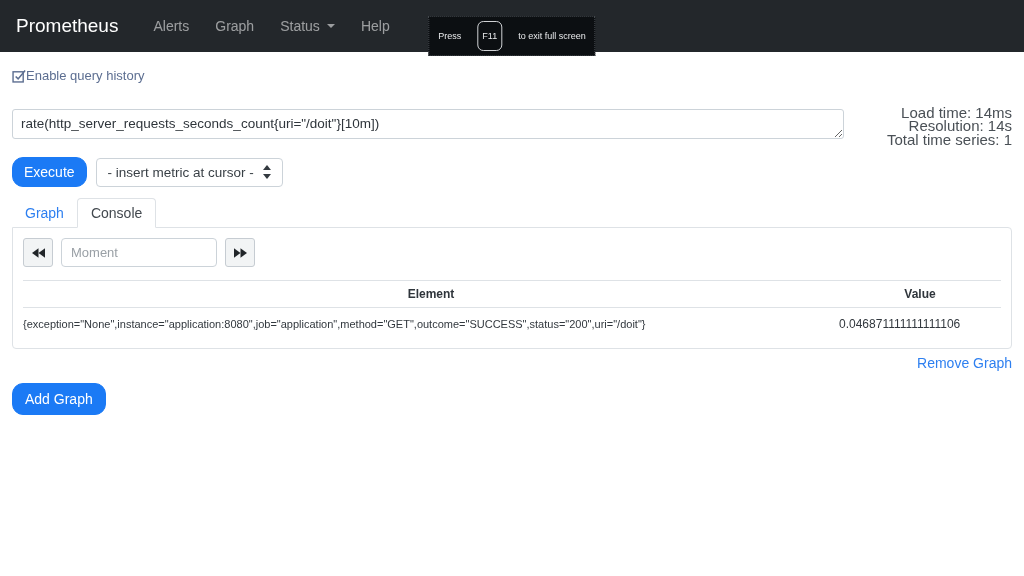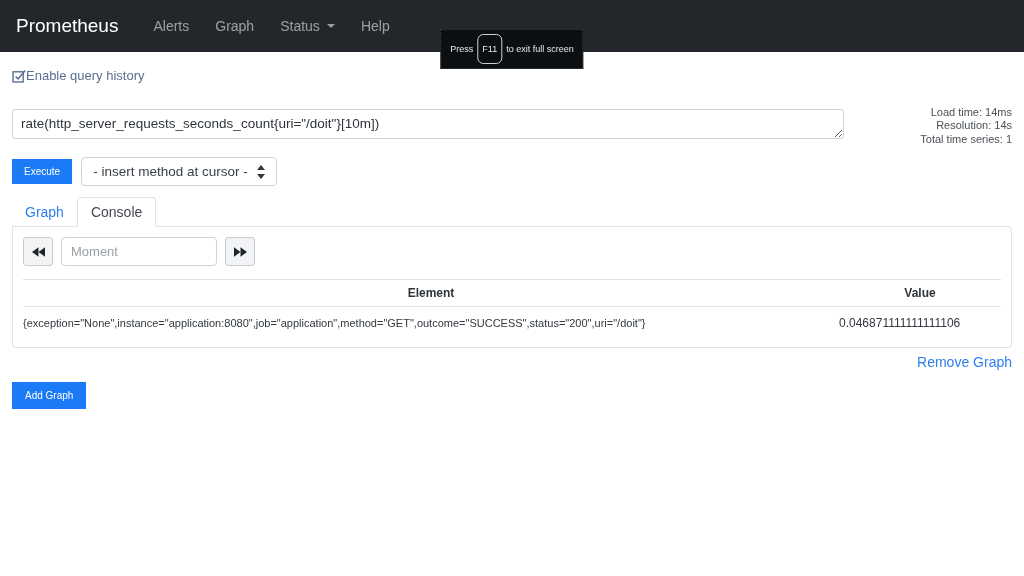--- a/index.html
+++ b/index.html
@@ -9,39 +9,39 @@
   
   .navbar { height:52px; background:#23272b; display:flex; align-items:center;
     padding:0 16px; position:relative; }
   .brand { color:#ffffff; font-size:19px; margin-right:22px; cursor:pointer; }
   .nav-link { color:rgba(255,255,255,0.55); font-size:14px; padding:8px 13px;
     cursor:pointer; display:flex; align-items:center; gap:7px; }
   .caret-down { width:0; height:0; border-left:4px solid transparent;
     border-right:4px solid transparent; border-top:4px solid rgba(255,255,255,0.55); }
   .fs-badge { position:absolute; left:50%; top:16px; transform:translateX(-50%);
     background:#0c0f12; border:1px dotted #43484d; color:#e9eaec; font-size:9px;
-    padding:4px 9px; display:flex; align-items:center; gap:4px; white-space:nowrap;margin-top:13px; }
+    padding:4px 9px; display:flex; align-items:center; gap:16px; white-space:nowrap; }
   .fs-key { border:1px solid #d0d2d5; border-radius:6px; padding:9px 4px; font-size:9px; }
 
   
   .content { padding:0 12px; }
   .history-link { display:inline-flex; align-items:center; margin-top:16px;
     color:#5c6e91; font-size:13px; cursor:pointer; }
   .history-link svg { display:block; }
 
   .query-row { display:flex; margin-top:16px; align-items:center;gap:8px; }
   .query-input { width:832px; height:30px; resize:both; border:1px solid #ccd3d9;
     border-radius:3px; padding:5px 8px; font-family:"Liberation Sans",sans-serif;
     font-size:13.5px; color:#2f353b; line-height:18px; overflow:hidden; outline:none; }
-  .stats { margin-left:auto; text-align:right; font-size:11px; color:#4a5056;
+  .stats { margin-left:auto; text-align:right; font-size:15px; color:#4a5056;
     line-height:13.5px; padding-top:3px; }
 
   .actions-row { display:flex; align-items:center; margin-top:11px; }
   .btn-primary { background:#1b7af5; border:1px solid #1b7af5; color:#fff;
-    font-size:10px; padding:6px 11px; border-radius:0; cursor:pointer;
+    font-size:14px; padding:6px 11px; border-radius:11px; cursor:pointer;
     font-family:"Liberation Sans",sans-serif; }
   .metric-select { margin-left:9px; display:flex; align-items:center; gap:9px;
     background:#fff; border:1px solid #ccd3d9; border-radius:4px; padding:6px 11px;
     font-size:13.5px; color:#383f45; cursor:pointer; }
 
   .tabs { display:flex; align-items:flex-end; margin-top:11px; }
   .tab { font-size:14px; padding:6px 13px; cursor:pointer; }
   .tab-inactive { color:#2d7ff0; }
   .tab-active { color:#42484e; background:#fff; border:1px solid #dee2e6;
     border-bottom:1px solid #fff; border-radius:4px 4px 0 0; margin-bottom:-1px;
@@ -110,21 +110,21 @@
     <div class="stats">
       <div>Load time: 14ms</div>
       <div>Resolution: 14s</div>
       <div>Total time series: 1</div>
     </div>
   </div>
 
   <div class="actions-row">
     <button class="btn-primary">Execute</button>
     <div class="metric-select">
-      <span>- insert method at cursor -</span>
+      <span>- insert metric at cursor -</span>
       <svg width="8" height="14" viewBox="0 0 8 14">
         <polygon points="4,0 8,5 0,5" fill="#343a40"></polygon>
         <polygon points="0,9 8,9 4,14" fill="#343a40"></polygon>
       </svg>
     </div>
   </div>
 
   <div class="tabs">
     <div class="tab tab-inactive">Graph</div>
     <div class="tab tab-active">Console</div>

